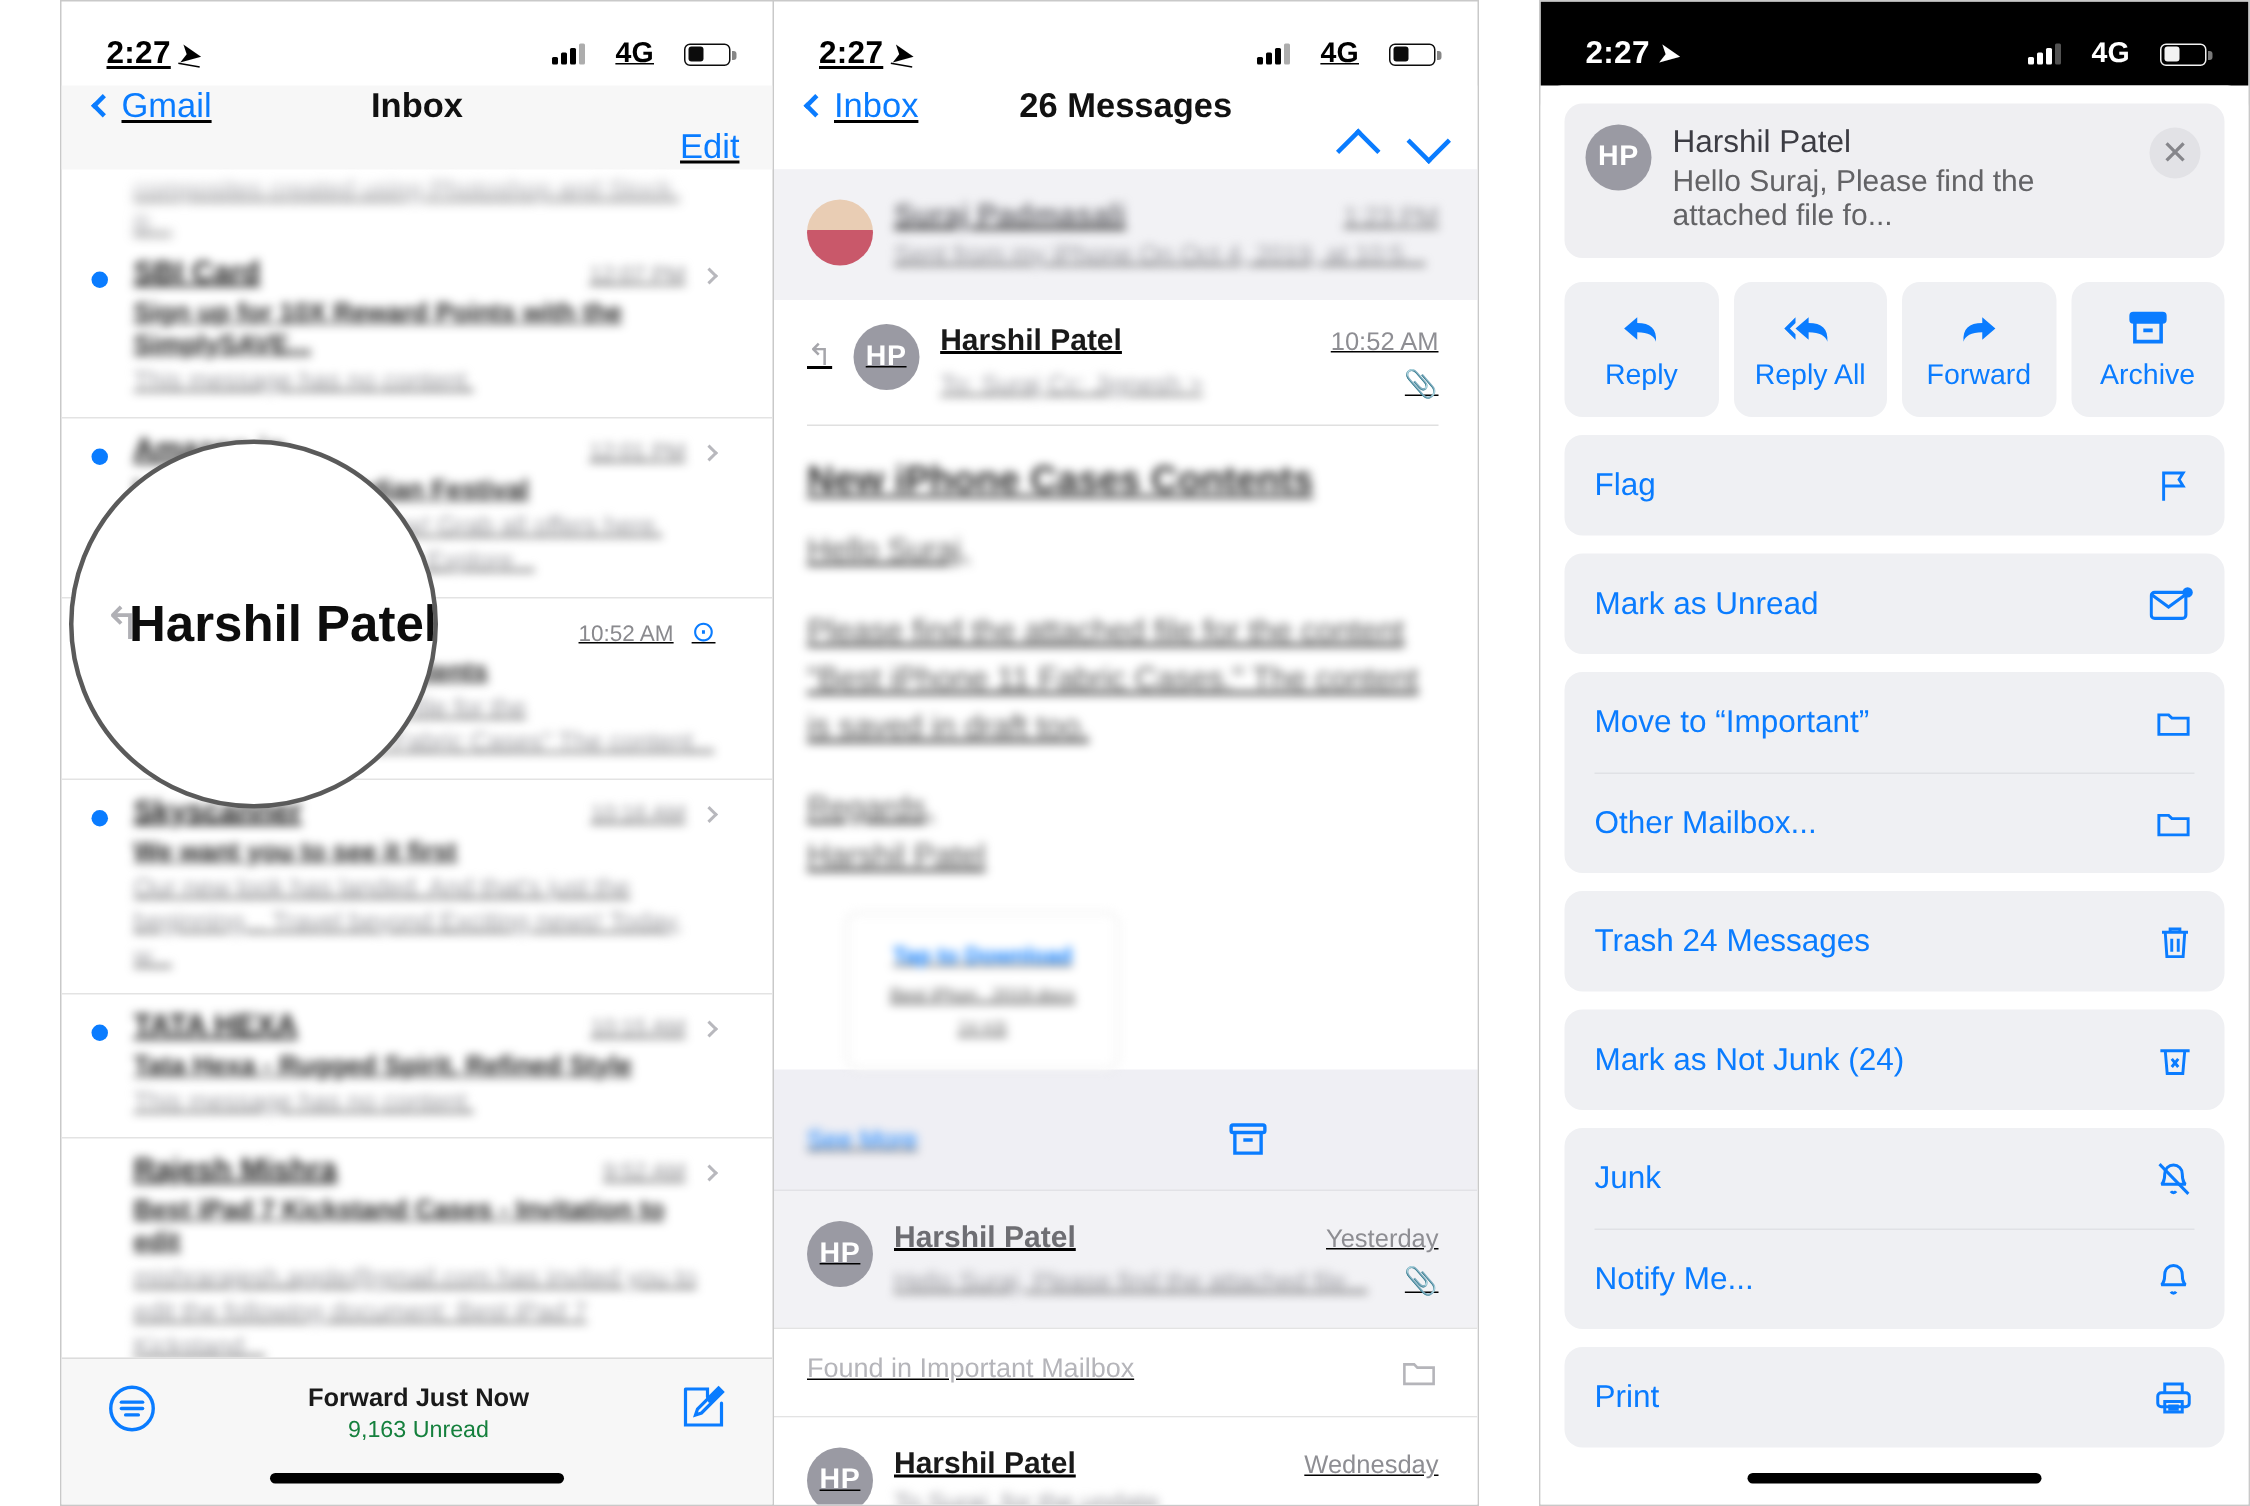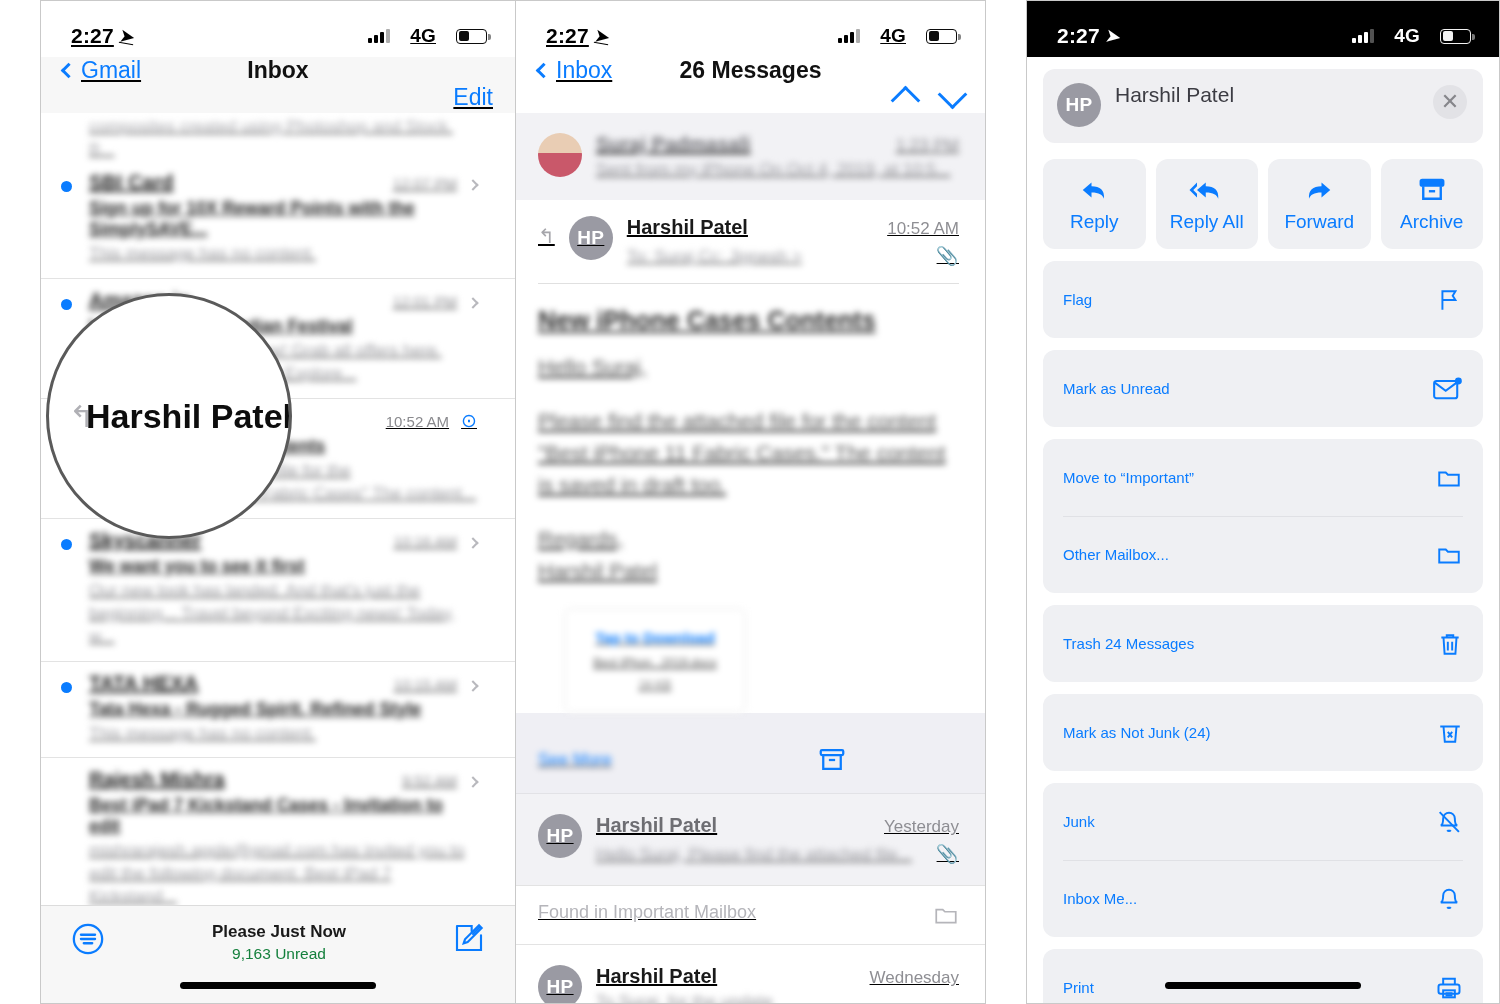--- a/index.html
+++ b/index.html
@@ -138,22 +138,22 @@
   .sh-sub  { font-size: 20px; color: #636366; margin-top: 3px; }
   .close-btn { width: 34px; height: 34px; border-radius: 50%; background: #e2e2e6;
                color: #86868b; font-size: 22px; display: flex; align-items: center;
                justify-content: center; flex: 0 0 34px; margin-top: 2px; cursor: pointer; }
   .quad { display: flex; gap: 10px; margin-bottom: 12px; }
   .quad-btn { flex: 1; background: #eff0f3; border-radius: 12px; height: 90px;
               display: flex; flex-direction: column; align-items: center;
               justify-content: center; gap: 6px; color: #0a7cff; cursor: pointer; }
   .quad-btn span { font-size: 19px; }
   .group { background: #eff0f3; border-radius: 12px; margin-bottom: 12px; overflow: hidden; }
-  .sheet-row { display: flex; align-items: center; height: 77px; padding: 0 20px;
-               color: #0a7cff; font-size: 15px; cursor: pointer; position: relative; border-radius: 25px; }
+  .sheet-row { display: flex; align-items: center; height: 67px; padding: 0 20px;
+               color: #0a7cff; font-size: 21px; cursor: pointer; position: relative; border-radius: 25px; }
   .sheet-row + .sheet-row::before { content:""; position: absolute; left: 20px; right: 20px;
                top: 0; height: 1px; background: #e0e1e5; }
   .sheet-row .lbl { flex: 1; }
   .sheet-row .ico { width: 30px; display: flex; justify-content: flex-end; }
 
   
   .mag { position: absolute; border-radius: 50%; background: #fff;
          border: 3px solid #5a5a5a; display: flex; align-items: center;
          justify-content: center; overflow: hidden; z-index: 40; }
   .mag-text { font-size: 34px; font-weight: bold; color: #0d0d0d; white-space: nowrap; }
@@ -289,21 +289,21 @@
     <div class="toolbar1">
       <span>
         <svg width="34" height="34" viewBox="0 0 24 24" fill="none" stroke="#0a7cff" stroke-width="1.6">
           <circle cx="12" cy="12" r="10"></circle>
             <line x1="7" y1="9" x2="17" y2="9" stroke-linecap="round"></line>
           <line x1="7" y1="12" x2="17" y2="12" stroke-linecap="round"></line>
           <line x1="9" y1="15" x2="15" y2="15" stroke-linecap="round"></line>
         </svg>
       </span>
       <div class="tb-center">
-        <div class="tb-updated">Please Just Now</div>
+        <div class="tb-updated">Forward Just Now</div>
         <div class="tb-unread">9,163 Unread</div>
       </div>
       <span>
         <svg width="32" height="32" viewBox="0 0 24 24" fill="none" stroke="#0a7cff" stroke-width="1.6">
           <path d="M20 4 L15 9 M3 3h11v4M3 3v18h18V10" stroke-linecap="round"></path>
           <path d="M19.5 2.5 L21.5 4.5 L11 15 L8 16 L9 13 Z" fill="none"></path>
         </svg>
       </span>
       <div class="home-ind"></div>
     </div>
@@ -467,20 +467,21 @@
           </span>
       </div>
     </div>
 
     <div class="sheet">
 
       <div class="sheet-head">
         <div class="avatar">HP</div>
         <div class="mh-body">
           <div class="sh-name">Harshil Patel</div>
+          <div class="sh-sub">Hello Suraj, Please find the attached file fo...</div>
         </div>
         <div class="close-btn">✕</div>
       </div>
 
       <div class="quad">
         <div class="quad-btn">
           <span>
             <svg width="34" height="30" viewBox="0 0 24 24" fill="#0a7cff">
                 <path d="M10 6 3 12l7 6v-4c6 0 9 2 10 5 .5-7-3-10-10-10Z"></path>
               </svg>
@@ -587,21 +588,21 @@
           <span class="lbl">Junk</span>
           <span class="ico">
             <svg width="28" height="28" viewBox="0 0 24 24" fill="none" stroke="#0a7cff" stroke-width="1.7">
               <path d="M7 9a5 5 0 0 1 10 0c0 5 2 6 2 6H5s2-1 2-6Z"></path>
                 <path d="M10.5 19a1.8 1.8 0 0 0 3 0"></path>
               <line x1="4" y1="3.5" x2="20.5" y2="20.5"></line>
             </svg>
           </span>
         </div>
         <div class="sheet-row">
-          <span class="lbl">Inbox Me...</span>
+          <span class="lbl">Notify Me...</span>
           <span class="ico">
             <svg width="28" height="28" viewBox="0 0 24 24" fill="none" stroke="#0a7cff" stroke-width="1.7">
               <path d="M7 9a5 5 0 0 1 10 0c0 5 2 6 2 6H5s2-1 2-6Z"></path>
                 <path d="M10.5 19a1.8 1.8 0 0 0 3 0"></path>
             </svg>
           </span>
         </div>
       </div>
 
       <div class="group">

